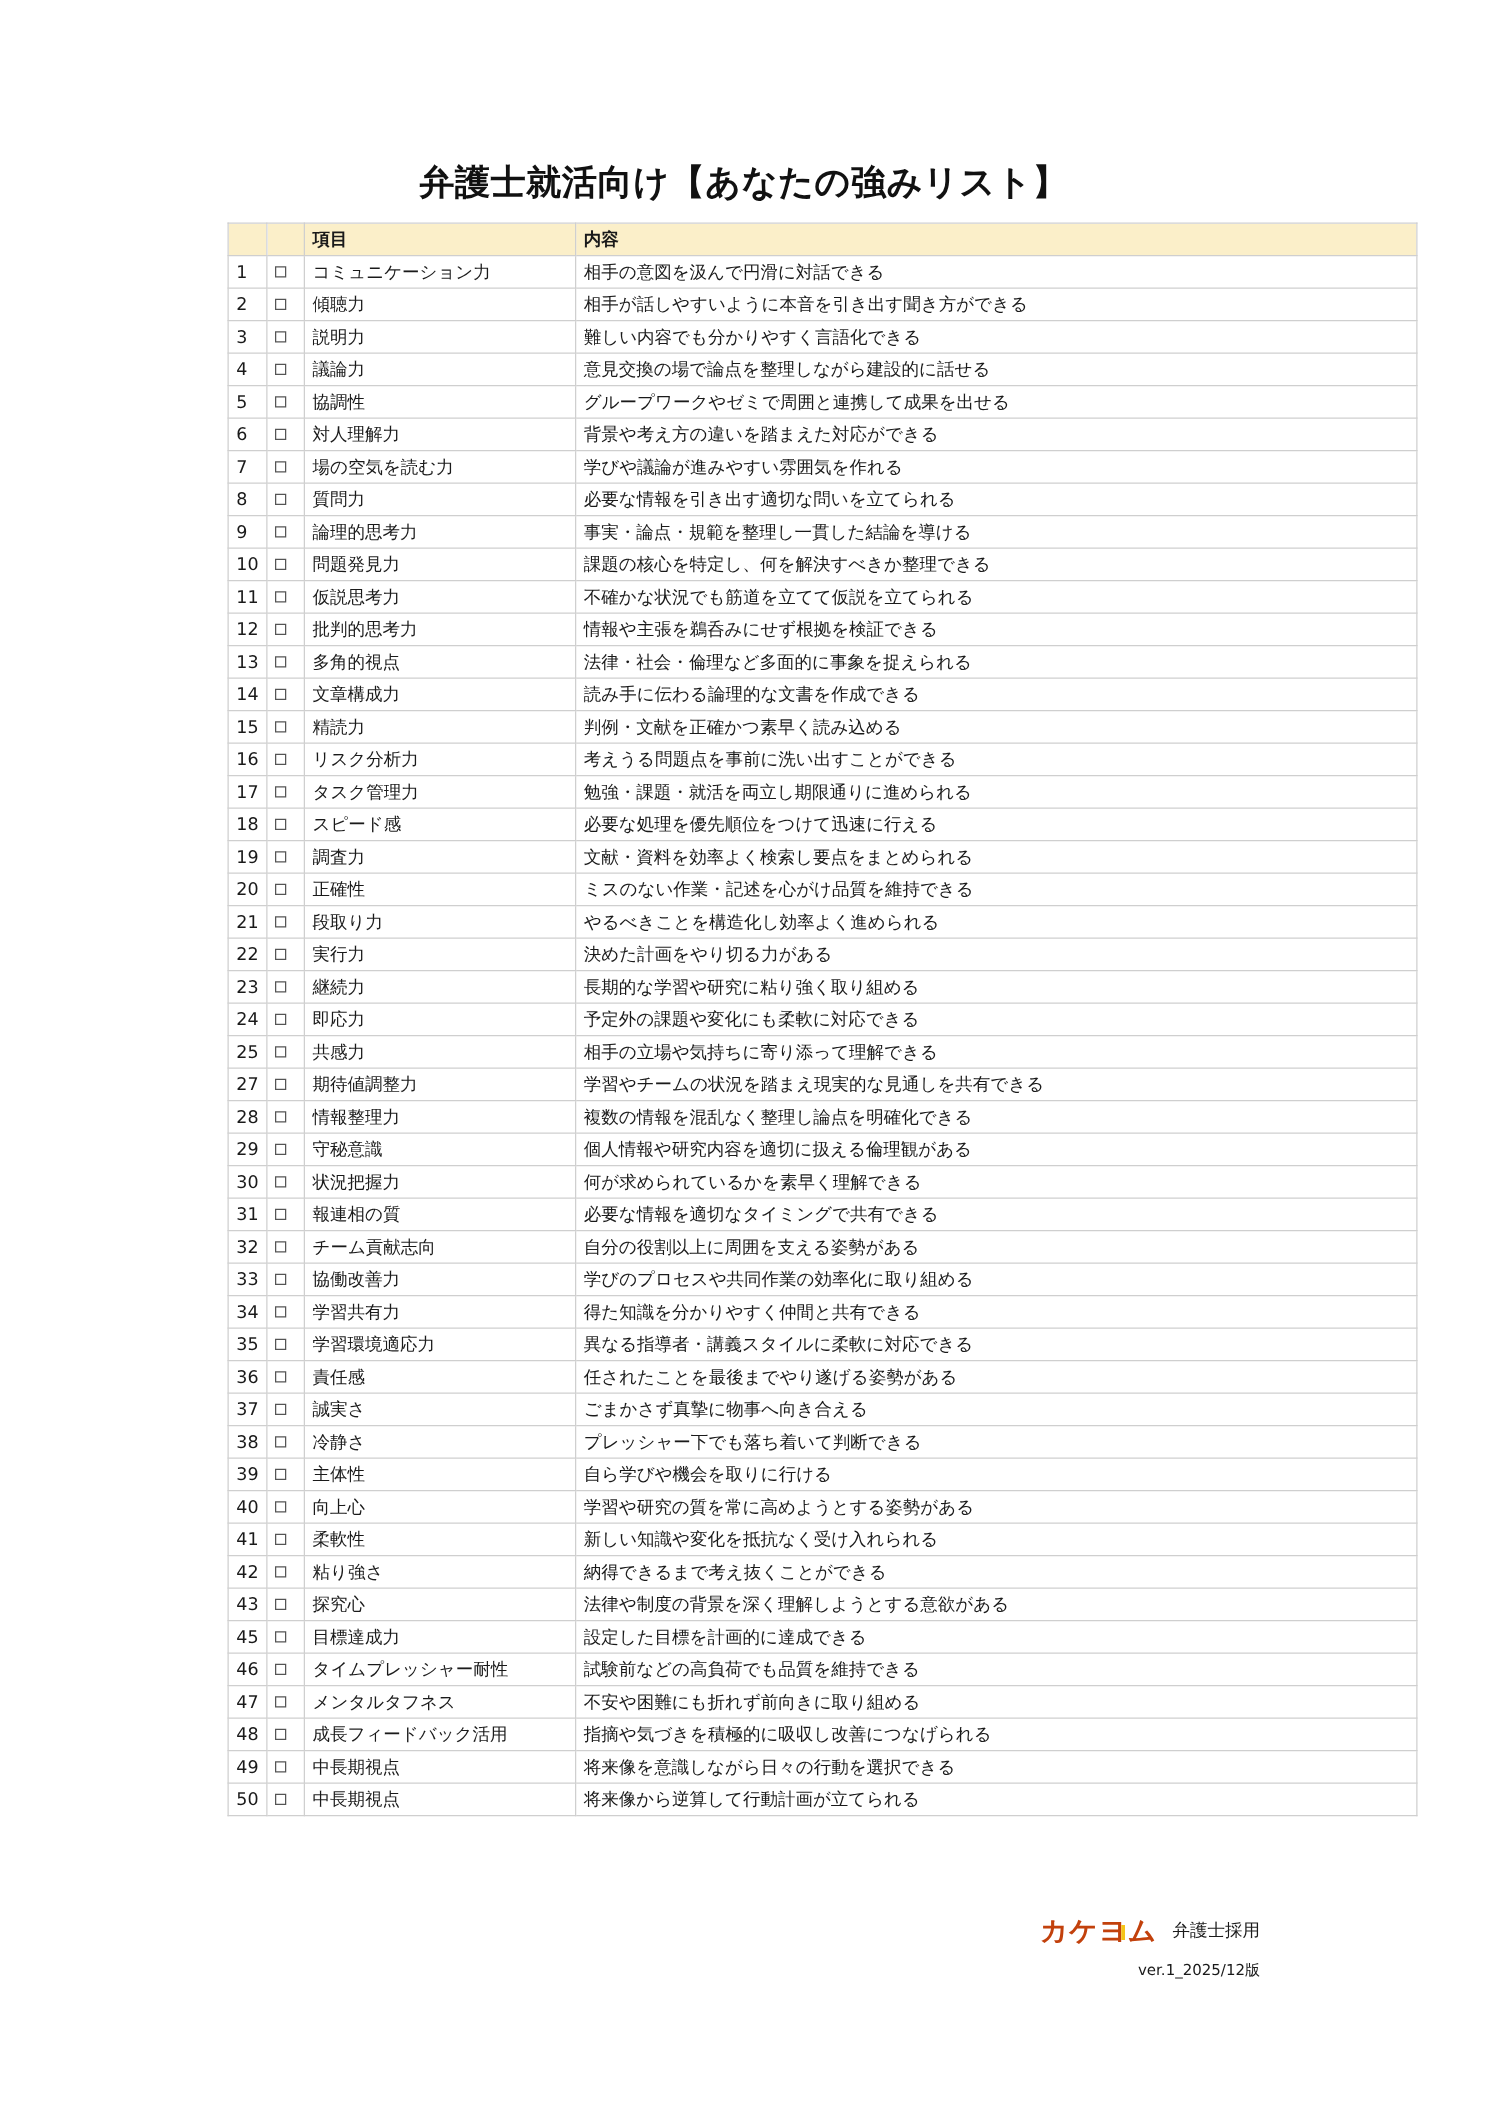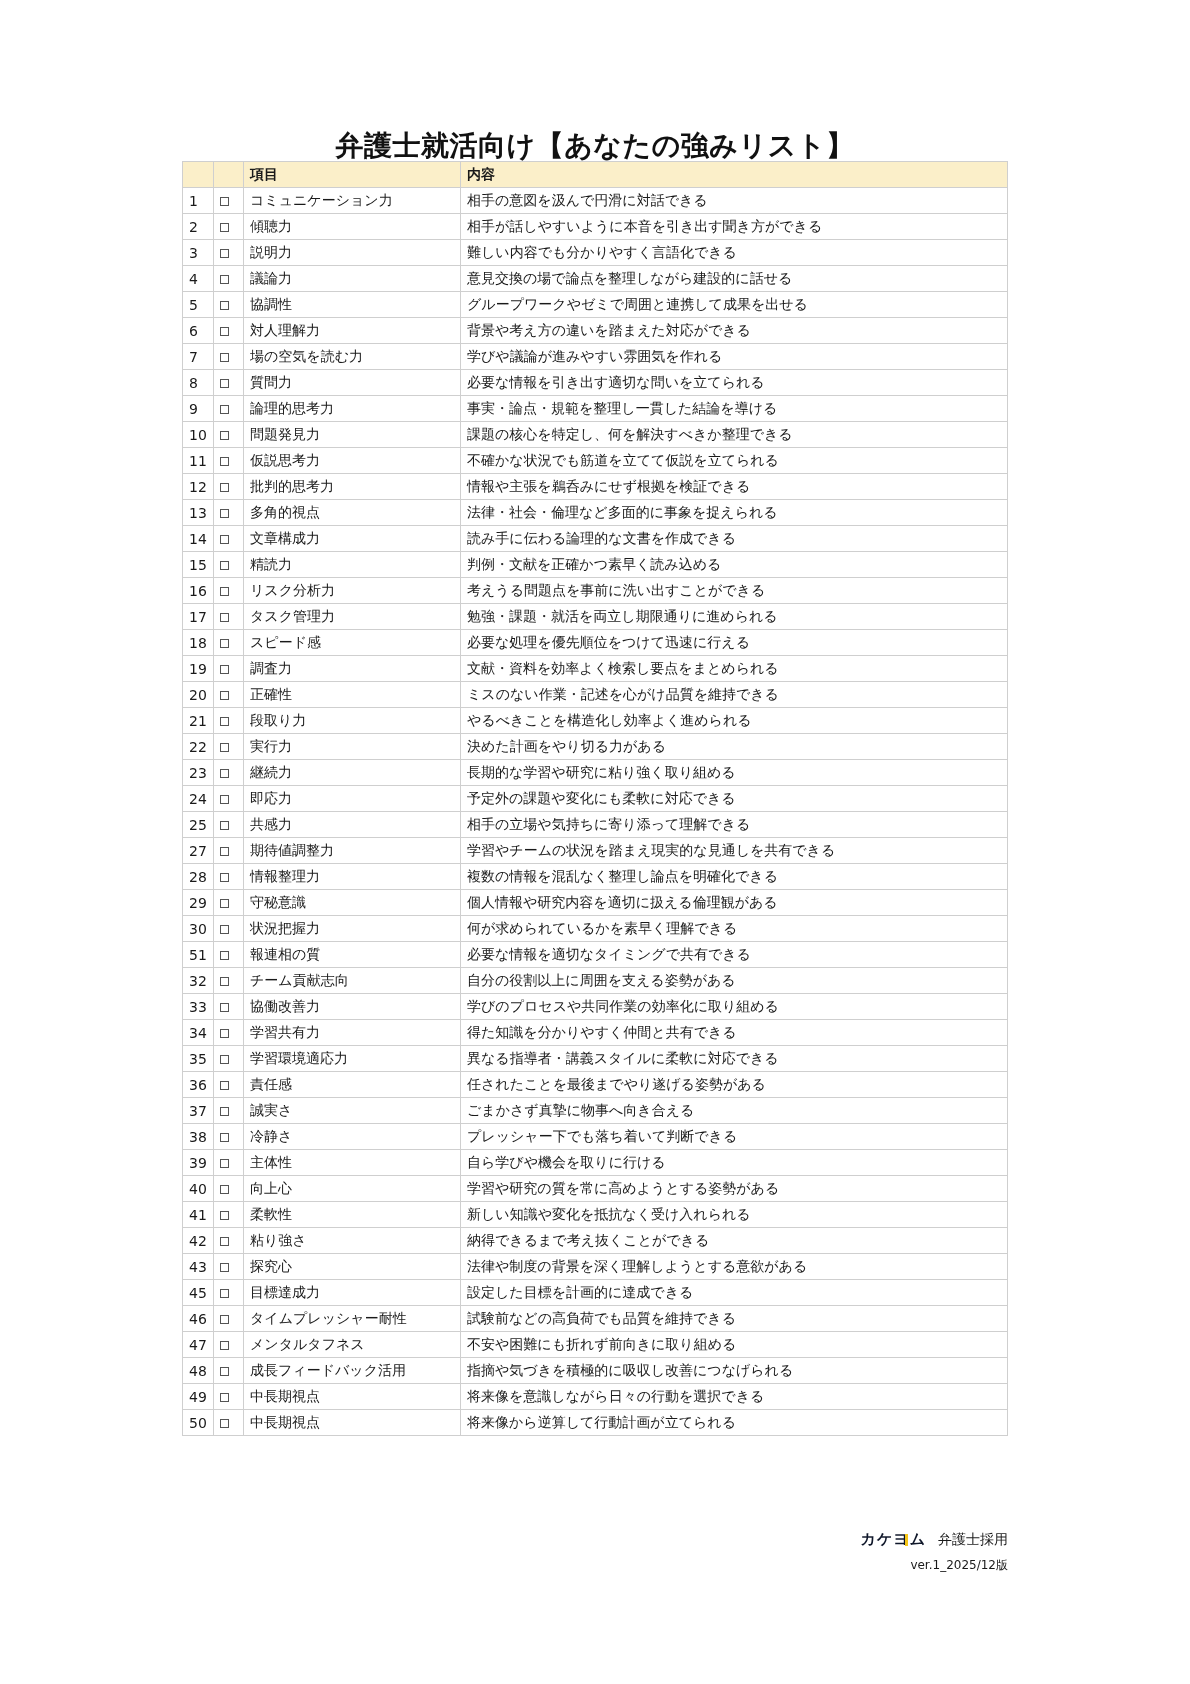--- a/index.html
+++ b/index.html
@@ -21,23 +21,23 @@
       left: 0;
       width: 1190px;
       text-align: center;
       font-size: 28px;
       font-weight: bold;
       letter-spacing: 0.5px;
       color: #111;
     }
     table.strengths {
       position: absolute;
-      top: 161px;
+      top: 178px;
       left: 182px;
-      width: 826px;
+      width: 952px;
       border-collapse: collapse;
       font-size: 14px;
       table-layout: fixed;
     }
     table.strengths th, table.strengths td {
       border: 1px solid #cfcfcf;
       height: 25px;
       padding: 0 6px;
       text-align: left;
       vertical-align: middle;
@@ -80,23 +80,23 @@
     }
     .footer-brand {
       display: flex;
       align-items: center;
       justify-content: flex-end;
       gap: 12px;
       font-size: 14px;
     }
     .logo {
       font-weight: bold;
-      font-size: 15px;
+      font-size: 22px;
       letter-spacing: 1px;
-      color: #0f172a;
+      color: #c2410c;
       position: relative;
     }
     .logo .accent {
       display: inline-block;
       width: 3px;
       height: 12px;
       background: #f5c518;
       margin-left: -5px;
       margin-right: 2px;
       vertical-align: middle;
@@ -295,21 +295,21 @@
         <td>守秘意識</td>
         <td>個人情報や研究内容を適切に扱える倫理観がある</td>
       </tr>
       <tr>
         <td class="num">30</td>
         <td class="chk"><span class="checkbox"></span></td>
         <td>状況把握力</td>
         <td>何が求められているかを素早く理解できる</td>
       </tr>
       <tr>
-        <td class="num">51</td>
+        <td class="num">31</td>
         <td class="chk"><span class="checkbox"></span></td>
         <td>報連相の質</td>
         <td>必要な情報を適切なタイミングで共有できる</td>
       </tr>
       <tr>
         <td class="num">32</td>
         <td class="chk"><span class="checkbox"></span></td>
         <td>チーム貢献志向</td>
         <td>自分の役割以上に周囲を支える姿勢がある</td>
       </tr>

